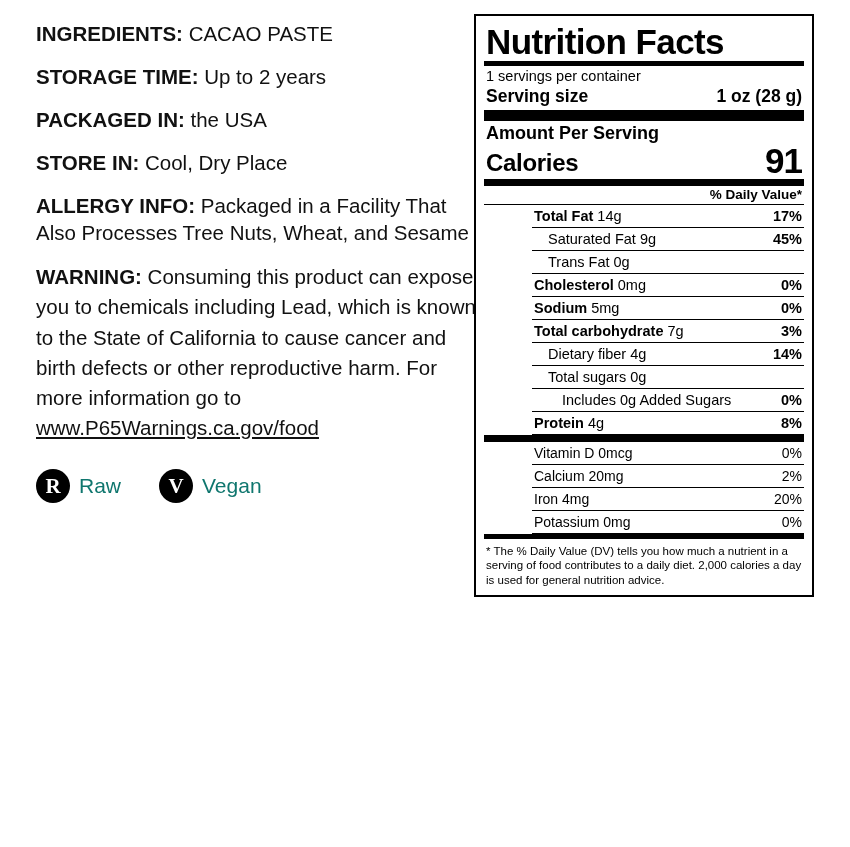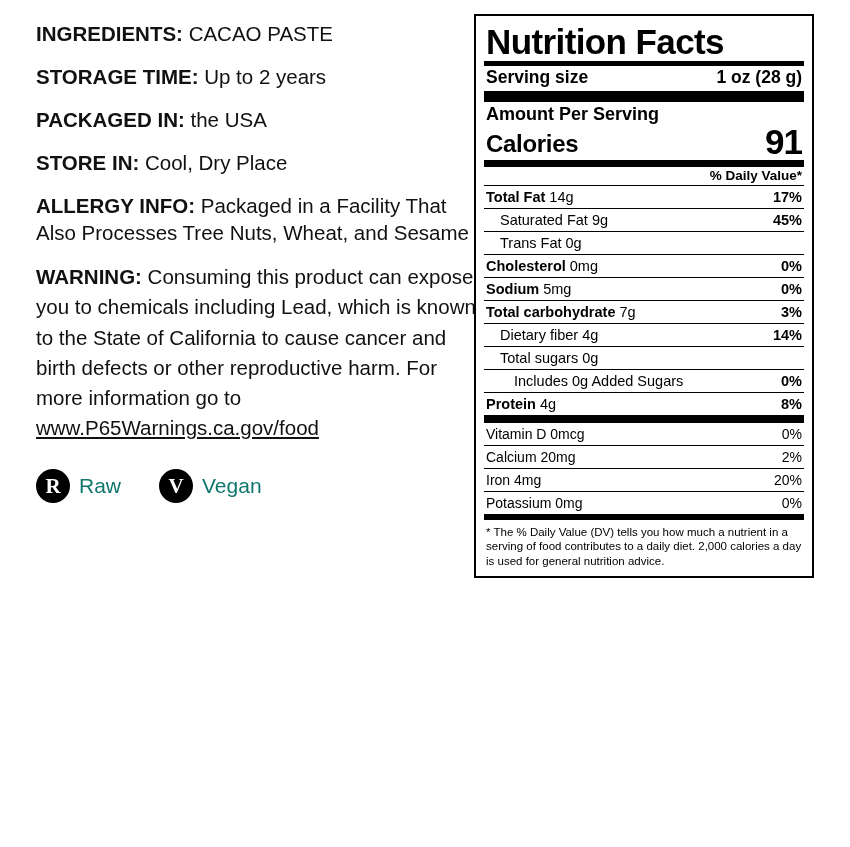--- a/index.html
+++ b/index.html
@@ -138,20 +138,21 @@
     font-size: 13.5px;
     font-weight: bold;
     padding: 1px 2px 2px 2px;
   }
   .nf-row {
     display: flex;
     justify-content: space-between;
     font-size: 14.5px;
     padding: 3px 2px 3px 2px;
     border-bottom: 1px solid #000;
+    margin-left: 48px;
   }
   .nf-row .nf-name { white-space: nowrap; }
   .nf-row .nf-pct { font-weight: bold; }
   .indent-1 { padding-left: 16px; text-align: right; }
   .indent-2 { padding-left: 30px; }
   .nf-vitamins .nf-row { font-size: 14px; }
   .nf-vitamins .nf-pct { font-weight: normal; }
   .nf-footnote {
     font-size: 11.5px;
     line-height: 1.25;
@@ -198,20 +199,21 @@
     </div>
   </div>
 
 </div>
 
 <div id="nutrition-panel">
 
   <div class="nf-title">Nutrition Facts</div>
   <div class="rule-med"></div>
 
+  <div class="nf-servings">1 servings per container</div>
 
   <div class="nf-serving-size">
     <span>Serving size</span>
     <span>1 oz (28 g)</span>
   </div>
   <div class="rule-thick"></div>
 
   <div class="nf-amount">Amount Per Serving</div>
 
   <div class="nf-calories-row">

